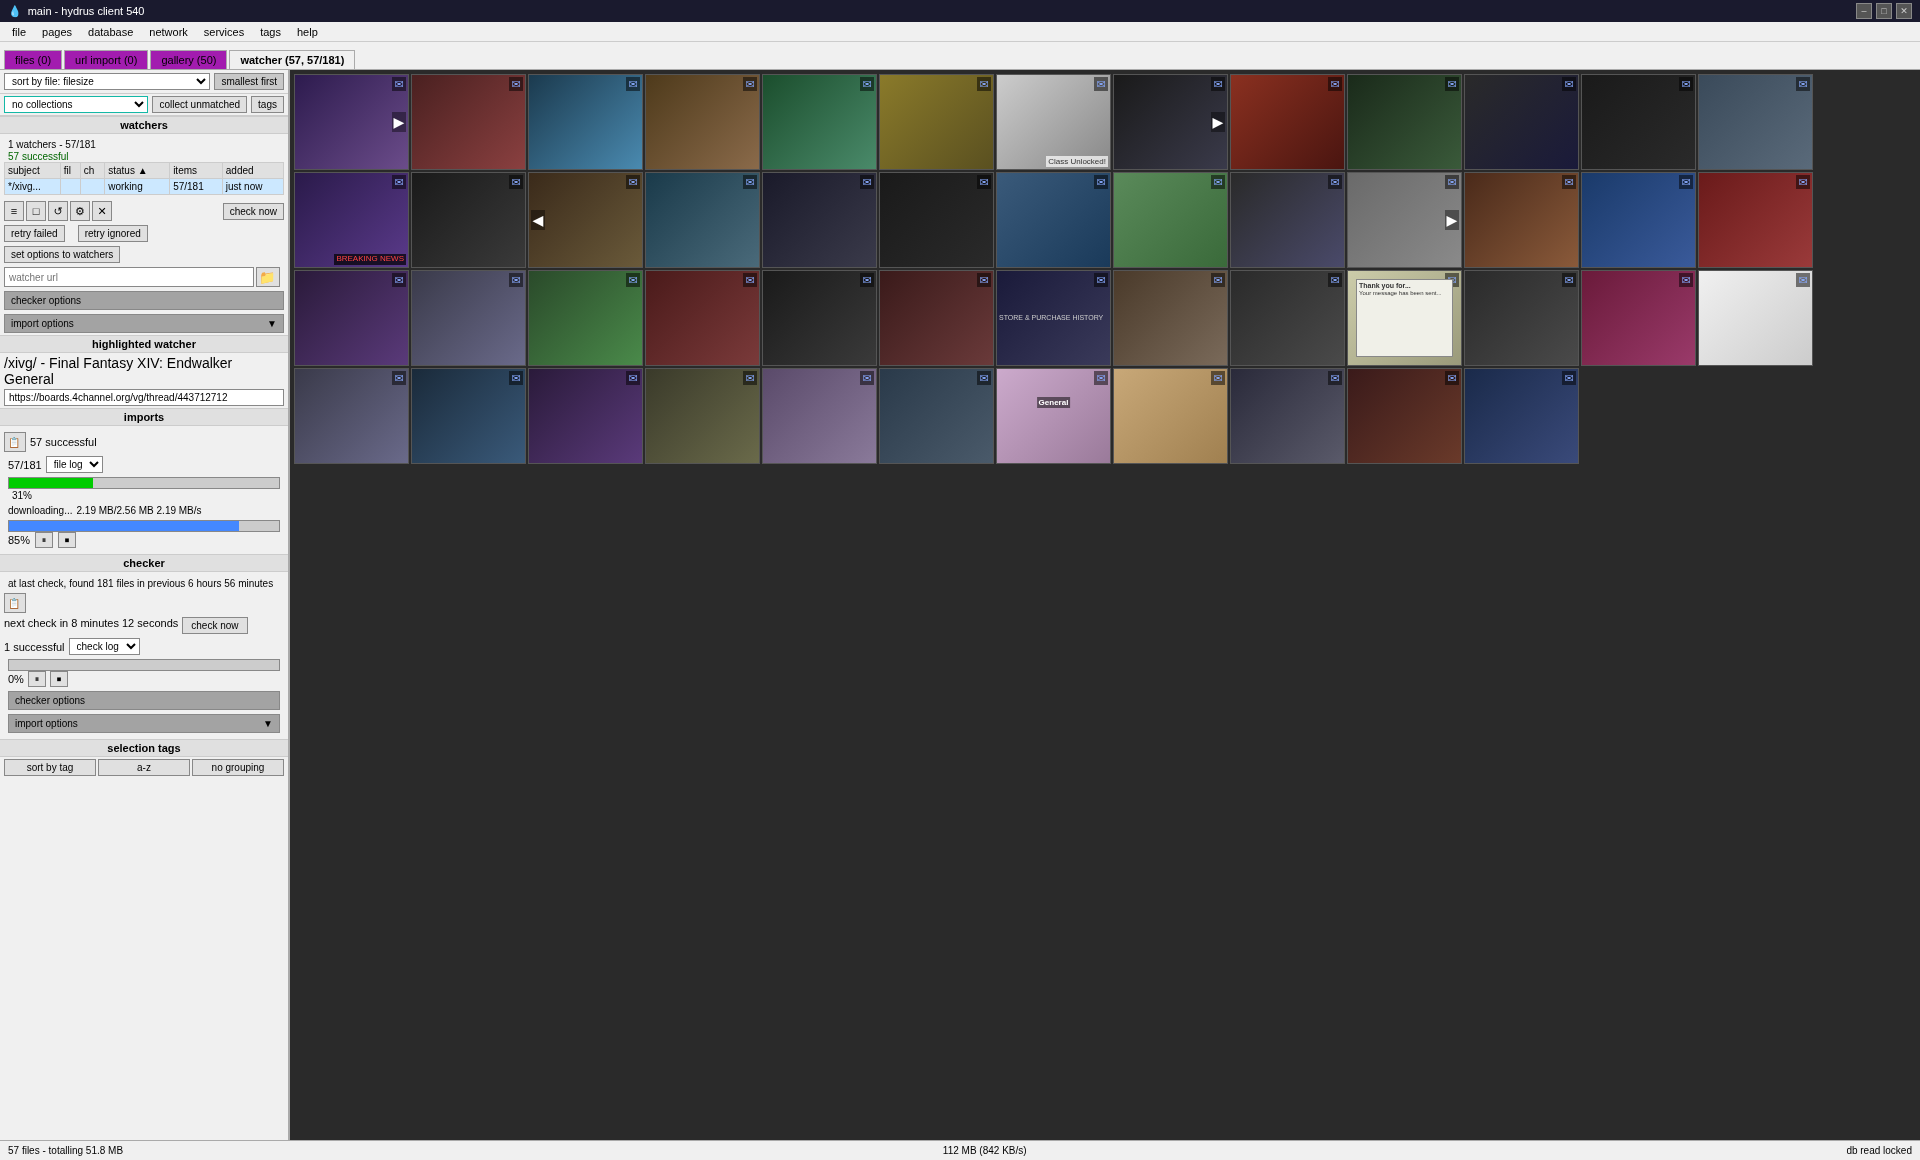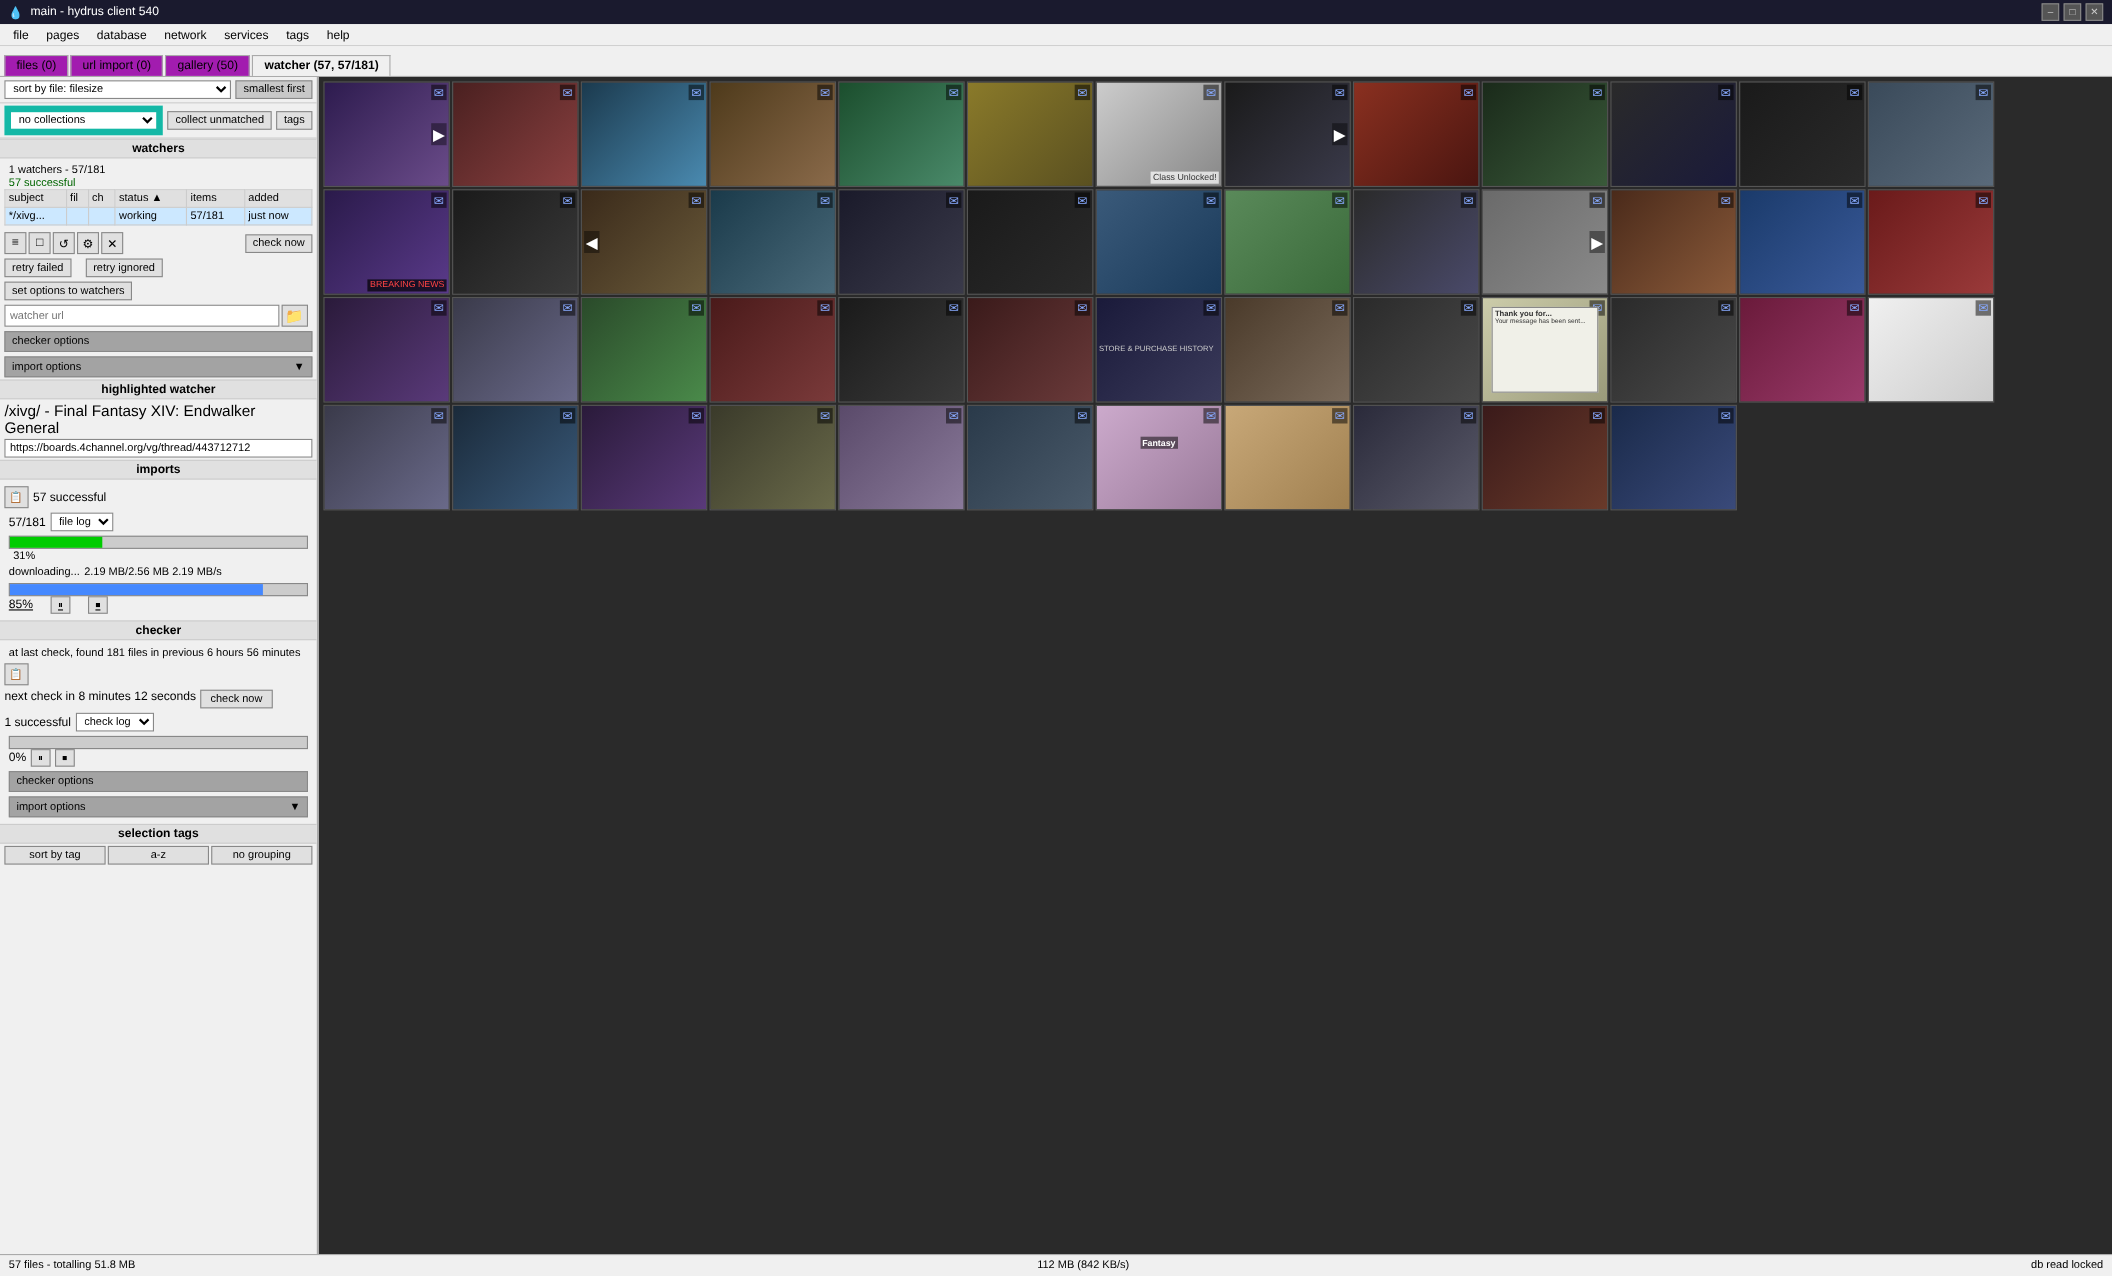--- a/index.html
+++ b/index.html
@@ -27,21 +27,21 @@
     .left-panel { width: 290px; min-width: 290px; background: #f0f0f0; border-right: 2px solid #aaa; display: flex; flex-direction: column; overflow: hidden; }
     
     
     .sort-bar { display: flex; align-items: center; padding: 3px 4px; gap: 4px; border-bottom: 1px solid #ccc; }
     .sort-dropdown { flex: 1; font-size: 10px; padding: 1px 3px; background: #fff; border: 1px solid #888; }
     .sort-btn { padding: 2px 6px; font-size: 10px; background: #e0e0e0; border: 1px solid #888; cursor: pointer; }
     .sort-btn.active { background: #c8c8c8; }
     
     
     .collections-bar { display: flex; align-items: center; padding: 2px 4px; gap: 4px; border-bottom: 1px solid #ccc; }
-    .collections-select { flex: 1; font-size: 10px; padding: 1px 3px; background: #fff; border: 6px solid #14b8a6; }
+    .collections-select { flex: 1; font-size: 10px; padding: 1px 3px; background: #fff; border: 1px solid #14b8a6; }
     .collect-btn { padding: 2px 6px; font-size: 10px; background: #e0e0e0; border: 1px solid #888; cursor: pointer; }
     .tags-btn { padding: 2px 6px; font-size: 10px; background: #e0e0e0; border: 1px solid #888; cursor: pointer; }
     
     
     .section-header { text-align: center; background: #e0e0e0; border-bottom: 1px solid #ccc; border-top: 1px solid #ccc; padding: 2px 0; font-weight: bold; font-size: 11px; }
     
     .panel-content { padding: 4px; }
     
     
     .watcher-table { width: 100%; border-collapse: collapse; font-size: 10px; }
@@ -277,21 +277,21 @@
 
           <div class="download-row">
             <span>downloading...</span>
             <span>2.19 MB/2.56 MB 2.19 MB/s</span>
           </div>
 
           <div class="progress-container">
             <div class="progress-bar-bg">
               <div class="progress-bar-fill blue-progress" style="width:85%"></div>
             </div>
-            <div style="display:flex; align-items:center; gap:16px;text-decoration:underline;">
+            <div style="display:flex; align-items:center; gap:5px;">
               <span>85%</span>
               <button class="icon-btn" style="width:18px;height:16px;font-size:9px;">⏸</button>
               <button class="icon-btn" style="width:18px;height:16px;font-size:9px;">⏹</button>
             </div>
           </div>
         </div>
 
         <div class="section-header">checker</div>
 
         <div class="panel-content">
@@ -498,21 +498,21 @@
         <div class="check-icon">✉</div>
       </div>
       <div class="image-cell" style="background: linear-gradient(135deg, #5a4a6a, #8a7a9a);">
         <div class="check-icon">✉</div>
       </div>
       <div class="image-cell" style="background: linear-gradient(135deg, #2a3a4a, #4a5a6a);">
         <div class="check-icon">✉</div>
       </div>
       <div class="image-cell" style="background: linear-gradient(135deg, #ccaacc, #9a7a9a);">
         <div class="check-icon">✉</div>
-        <div style="position:absolute;top:30%;left:50%;transform:translateX(-50%);color:#fff;font-size:8px;font-weight:bold;background:rgba(0,0,0,0.5);padding:1px 2px;">Fantasy</div>
+        <div style="position:absolute;top:30%;left:50%;transform:translateX(-50%);color:#fff;font-size:8px;font-weight:bold;background:rgba(0,0,0,0.5);padding:1px 2px;">General</div>
       </div>
       <div class="image-cell" style="background: linear-gradient(135deg, #c8a878, #a08050);">
         <div class="check-icon">✉</div>
       </div>
 
       <div class="image-cell" style="background: linear-gradient(135deg, #2a2a3a, #5a5a6a);">
         <div class="check-icon">✉</div>
       </div>
       <div class="image-cell" style="background: linear-gradient(135deg, #3a1a1a, #6a3a2a);">
         <div class="check-icon">✉</div>

